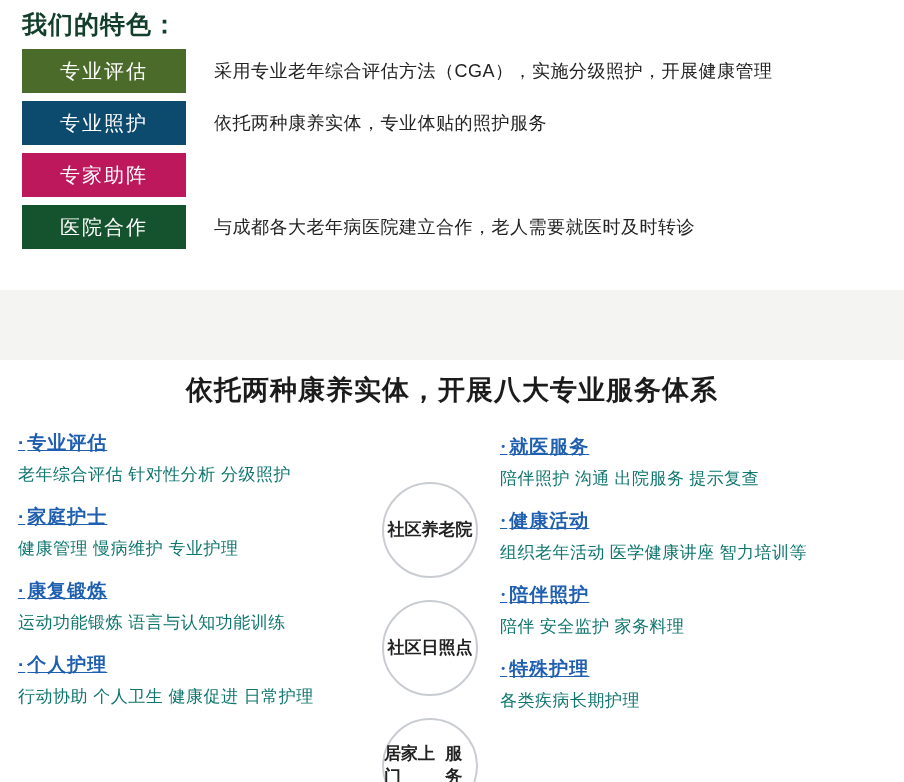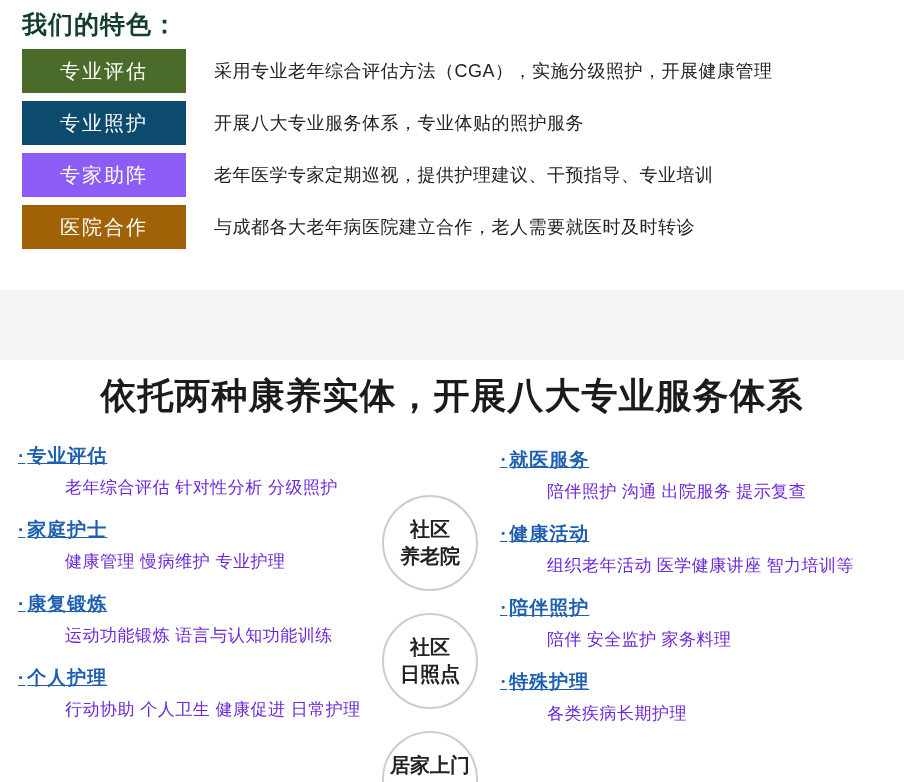--- a/index.html
+++ b/index.html
@@ -35,79 +35,77 @@
 
   
   .band {
     position: absolute; left: 0; top: 290px; width: 904px; height: 70px;
     background: #f4f4f2;
   }
 
   
   .services { position: absolute; left: 0; top: 372px; width: 904px; }
   .services-title {
-    text-align: center; font-size: 36px; font-weight: bold;
+    text-align: center; font-size: 27px; font-weight: bold;
     color: #1b1b1b; letter-spacing: 1px; margin-bottom: 22px;
   }
   .services-body { position: relative; width: 904px; height: 340px; }
 
   .col {
     position: absolute; width: 345px;
   }
   .col-left { left: 18px; top: 0; }
   .col-right { left: 500px; top: 4px; font-family: Liberation Serif, serif; }
 
   .svc-item { margin-bottom: 18px; }
   .svc-head {
     color: #1f5fb0; font-size: 19px; font-weight: bold;
     text-decoration: underline; letter-spacing: 1px;
     display: inline-block;
   }
   .svc-head::before { content: "·"; margin-right: 2px; text-decoration: none; }
   .svc-desc {
-    font-size: 17px; color: #6d28d9; margin-top: 7px; letter-spacing: 0.5px;
+    font-size: 17px; color: #0f766e; margin-top: 7px; letter-spacing: 0.5px;
     white-space: nowrap;
-    margin-left: 47px;
   }
 
   
   .circles {
     position: absolute; left: 370px; top: 52px; width: 120px;
   }
   .circle {
     width: 96px; height: 96px; border-radius: 50%;
     border: 2px solid #c9cdd2; background: #fff;
-    display: flex; flex-direction: column; align-items: center; justify-content: center;
-    font-size: 20px; font-weight: bold; color: #222; line-height: 1.35;
+    display: flex; flex-direction: row; align-items: center; justify-content: center;
+    font-size: 17px; font-weight: bold; color: #222; line-height: 1.35;
     margin: 0 auto 22px auto;
   }
   .circle span { display: block; }
 </style>
 </head>
 <body>
 
 <div class="page">
 
   <div class="features">
     <div class="features-title">我们的特色：</div>
 
     <div class="feature-row">
       <div class="feature-tag" style="background:#4a6b2a">专业评估</div>
       <div class="feature-text">采用专业老年综合评估方法（CGA），实施分级照护，开展健康管理</div>
     </div>
     <div class="feature-row">
       <div class="feature-tag" style="background:#0c4a6e">专业照护</div>
-      <div class="feature-text">开展八大专业服务体系，专业体贴的照护服务</div>
+      <div class="feature-text">依托两种康养实体，专业体贴的照护服务</div>
     </div>
     <div class="feature-row">
-      <div class="feature-tag" style="background:#8b5cf6">专家助阵</div>
-      <div class="feature-text">老年医学专家定期巡视，提供护理建议、干预指导、专业培训</div>
+      <div class="feature-tag" style="background:#be185d">专家助阵</div>
     </div>
     <div class="feature-row">
-      <div class="feature-tag" style="background:#a16207">医院合作</div>
+      <div class="feature-tag" style="background:#14532d">医院合作</div>
       <div class="feature-text">与成都各大老年病医院建立合作，老人需要就医时及时转诊</div>
     </div>
   </div>
 
   <div class="band"></div>
 
   <div class="services">
     <div class="services-title">依托两种康养实体，开展八大专业服务体系</div>
 
     <div class="services-body">

